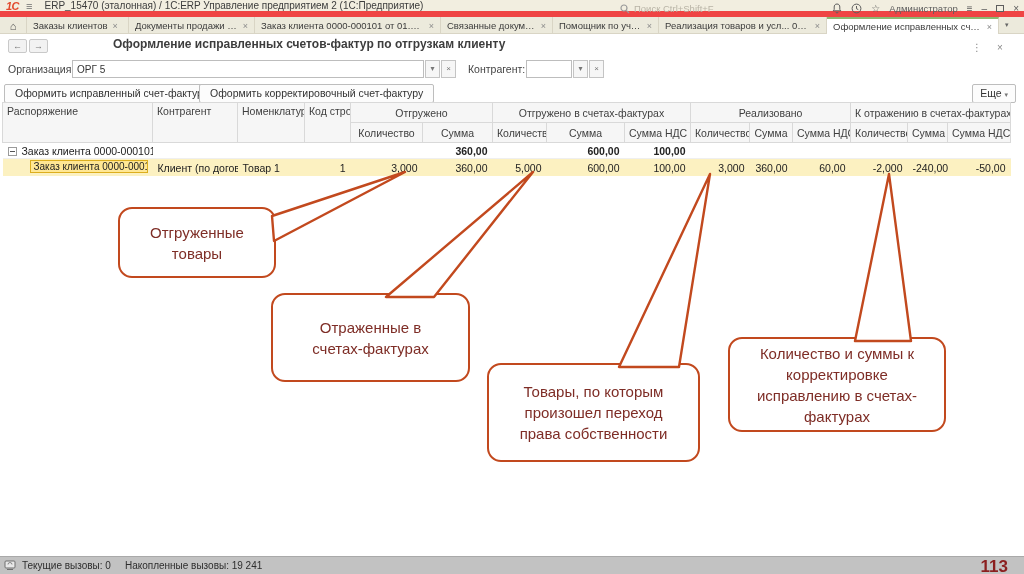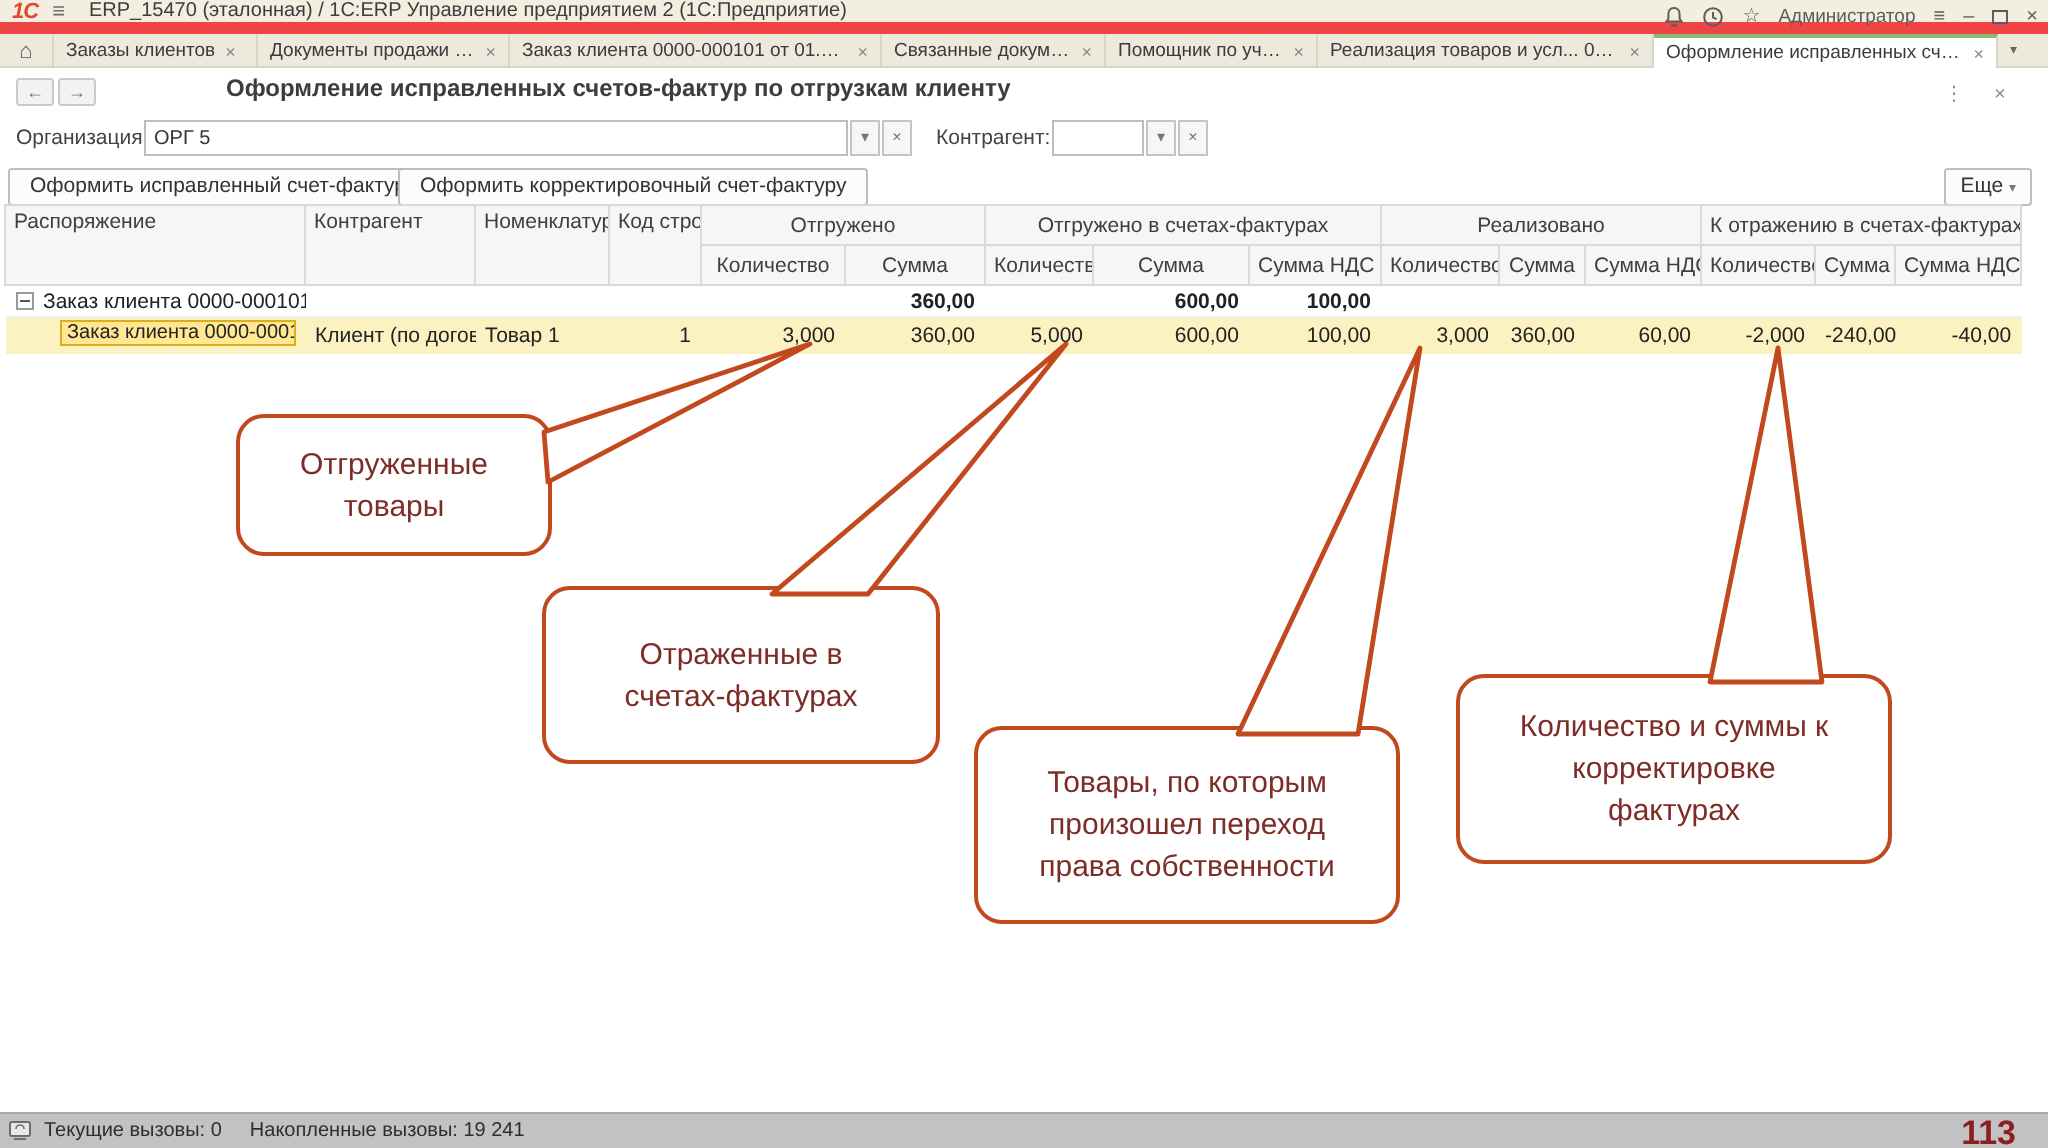--- a/index.html
+++ b/index.html
@@ -88,20 +88,27 @@
   .page-num { position:absolute; right:16px; top:557px; font-size:17px; font-weight:bold; color:#8b1f1f; z-index:11; }
 </style>
 </head>
 <body>
 
 <div class="titlebar">
   <span class="logo">1С</span>
   <span class="menu-glyph">≡</span>
   <span class="win-title">ERP_15470 (эталонная) / 1С:ERP Управление предприятием 2  (1С:Предприятие)</span>
 
+  <div class="search-wrap">
+    <svg width="10" height="10" viewBox="0 0 10 10">
+      <circle cx="4" cy="4" r="3" fill="none" stroke="#9a9a9a" stroke-width="1.2"></circle>
+      <line x1="6.3" y1="6.3" x2="9" y2="9" stroke="#9a9a9a" stroke-width="1.2"></line>
+    </svg>
+    <input class="search-input" placeholder="Поиск Ctrl+Shift+F" style="">
+  </div>
 
   <div class="tb-right">
     <svg width="10" height="11" viewBox="0 0 10 11">
       <path d="M5 1 C3 1 2.2 2.5 2.2 4 L2.2 6.4 L1.2 7.8 L8.8 7.8 L7.8 6.4 L7.8 4 C7.8 2.5 7 1 5 1 Z" fill="none" stroke="#5d5d5d" stroke-width="1"></path>
       <path d="M4 9 a1 1 0 0 0 2 0" fill="none" stroke="#5d5d5d" stroke-width="1"></path>
     </svg>
     <svg width="11" height="11" viewBox="0 0 11 11">
       <circle cx="5.5" cy="5.5" r="4.4" fill="none" stroke="#5d5d5d" stroke-width="1"></circle>
       <polyline points="5.5,3 5.5,5.7 7.3,6.6" fill="none" stroke="#5d5d5d" stroke-width="1"></polyline>
     </svg>
@@ -260,21 +267,21 @@
         <td class="num">3,000</td>
         <td class="num">360,00</td>
         <td class="num">5,000</td>
         <td class="num">600,00</td>
         <td class="num">100,00</td>
         <td class="num">3,000</td>
         <td class="num">360,00</td>
         <td class="num">60,00</td>
         <td class="num">-2,000</td>
         <td class="num">-240,00</td>
-        <td class="num">-40,00</td>
+        <td class="num">-50,00</td>
       </tr>
     </tbody>
   </table>
 </div>
 
 <div class="callout" style="left:118px; top:207px; width:158px; height:71px">
   <span>Отгруженные</span>
   <span>товары</span>
 </div>
 <div class="callout" style="left:271px; top:293px; width:199px; height:89px">
@@ -282,20 +289,21 @@
   <span>счетах-фактурах</span>
 </div>
 <div class="callout" style="left:487px; top:363px; width:213px; height:99px">
   <span>Товары, по которым</span>
   <span>произошел переход</span>
   <span>права собственности</span>
 </div>
 <div class="callout" style="left:728px; top:337px; width:218px; height:95px">
   <span>Количество и суммы к</span>
   <span>корректировке</span>
+  <span>исправлению в счетах-</span>
   <span>фактурах</span>
 </div>
 
 <svg class="wedges" width="1024" height="574" viewBox="0 0 1024 574">
   <polygon points="405,172 272,216 274,241" fill="#ffffff" stroke="#c2491e" stroke-width="2.4" stroke-linejoin="round"></polygon>
   <polygon points="533,172 386,297 434,297" fill="#ffffff" stroke="#c2491e" stroke-width="2.4" stroke-linejoin="round"></polygon>
   <polygon points="710,174 619,367 679,367" fill="#ffffff" stroke="#c2491e" stroke-width="2.4" stroke-linejoin="round"></polygon>
   <polygon points="889,174 855,341 911,341" fill="#ffffff" stroke="#c2491e" stroke-width="2.4" stroke-linejoin="round"></polygon>
 </svg>
 

